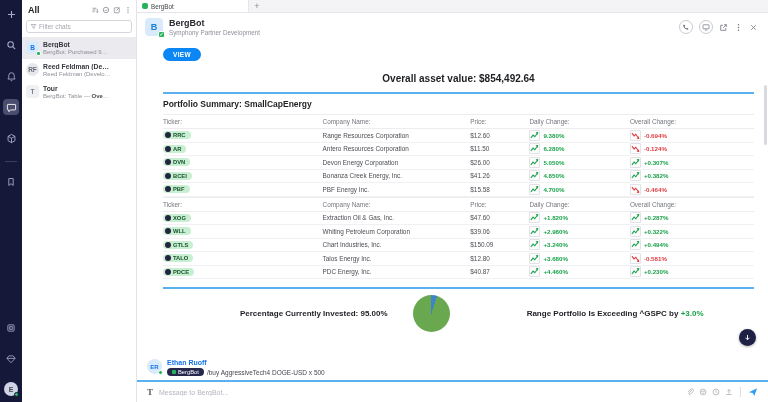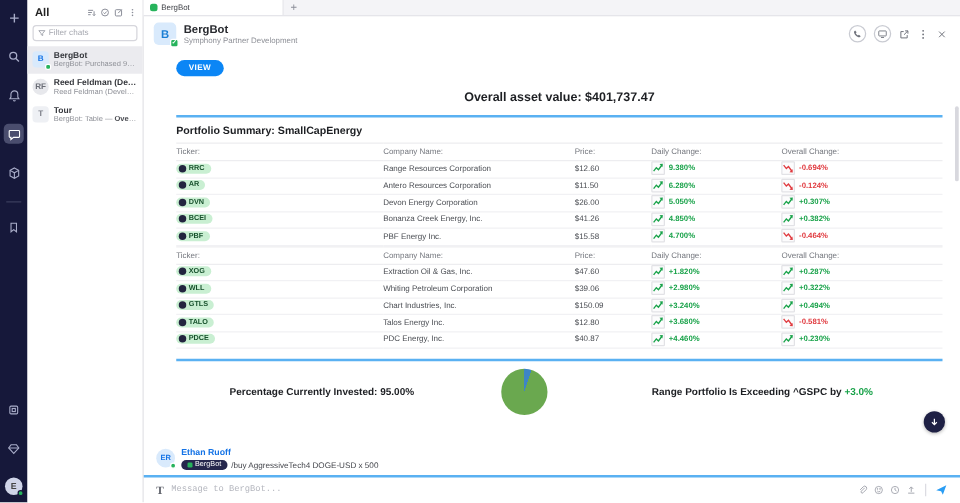--- a/index.html
+++ b/index.html
@@ -14,21 +14,21 @@
     color:#a9adc9; margin-bottom:15px; cursor:pointer; }
   .rail .ric.selected { background:#4a4d6e; border-radius:4px; color:#fff; }
   .rail .spacer { flex:1; }
   .rail .divider { width:12px; border-top:1px solid #3a3d5c; margin-bottom:12px; }
   .rail .avatar-sm { width:14px; height:14px; border-radius:50%; background:#cfd4e8; position:relative;
     display:flex; align-items:center; justify-content:center; font-size:7px; color:#444; font-weight:bold; }
   .rail .avatar-sm .st { position:absolute; right:-1px; bottom:-1px; width:5px; height:5px;
     border-radius:50%; background:#27b35c; border:1px solid #16183a; }
 
   
-  .chatlist { width:93px; height:100%; background:#fff; border-right:1px solid #e3e3e8;
+  .chatlist { width:115px; height:100%; background:#fff; border-right:1px solid #e3e3e8;
     flex-shrink:0; display:flex; flex-direction:column; }
   .cl-head { display:flex; align-items:center; padding:5px 4px 3px 6px; }
   .cl-title { font-size:9px; font-weight:bold; color:#222; flex:1; }
   .cl-icons { display:flex; gap:3px; color:#8b8e99; align-items:center; }
   .cl-icons span { display:flex; }
   .filter { margin:2px 4px 4px 4px; height:13px; border:1px solid #d6d6dc; border-radius:3px;
     display:flex; align-items:center; padding:0 3px; gap:2px; background:#fff; }
   .filter input { border:none; outline:none; width:100%; font-size:6.5px; color:#555;
     font-family:"Liberation Sans",sans-serif; }
   .filter input::placeholder { color:#a5a7af; }
@@ -95,21 +95,21 @@
   .pill .pdot { width:6px; height:6px; border-radius:50%; background:#23253f; display:inline-block; }
   .pill .ptxt { font-size:5.8px; font-weight:bold; color:#17512c; }
   .chg { display:inline-flex; align-items:center; gap:3px; }
   .chg .ic { width:11px; height:11px; border:1px solid #e2e2e6; background:#fcfcfd; border-radius:1px;
     display:inline-flex; align-items:center; justify-content:center; }
   .chg .pct { font-size:6.2px; font-weight:bold; }
   .chg[data-dir="up"]   { color:#18a249; }
   .chg[data-dir="down"] { color:#e03a3f; }
 
   .bottom-row { display:flex; align-items:center; margin:6px 0 4px 0; }
-  .b-left { width:38%; text-align:center; font-size:8px; font-weight:bold; color:#1d1f23; }
+  .b-left { width:38%; text-align:right; font-size:8px; font-weight:bold; color:#1d1f23; }
   .b-pie { width:15%; display:flex; justify-content:center; }
   .pie { width:37px; height:37px; border-radius:50%; }
   .b-right { flex:1; text-align:center; font-size:8px; font-weight:bold; color:#1d1f23; }
   .exc-val { color:#18a249; }
 
   .lastmsg { margin:auto 14px 4px 10px; display:flex; gap:5px; }
   .eava { width:15px; height:15px; border-radius:50%; background:#d9eafc; color:#1473e6; font-size:6px;
     font-weight:bold; display:flex; align-items:center; justify-content:center; position:relative; flex-shrink:0; }
   .eava .st { position:absolute; right:-1px; bottom:-1px; width:5px; height:5px; border-radius:50%;
     background:#27b35c; border:1px solid #fff; }
@@ -121,21 +121,21 @@
   .cmdtxt { font-size:6.5px; color:#45474d; }
 
   .jumpbtn { position:absolute; right:12px; bottom:34px; width:17px; height:17px; border-radius:50%;
     background:#1e2044; color:#fff; display:flex; align-items:center; justify-content:center;
     cursor:pointer; box-shadow:0 1px 3px rgba(0,0,0,.3); }
 
   .composer { border-top:2px solid #5ab1f2; height:22px; display:flex; align-items:center;
     padding:0 10px; gap:6px; flex-shrink:0; }
   .fmt-t { font-size:9px; font-weight:bold; color:#5a5d66; cursor:pointer; font-family:"Liberation Serif",serif; }
   .composer input { flex:1; border:none; outline:none; font-size:7px; color:#444;
-    font-family:Liberation Mono, monospace; }
+    font-family:Liberation Sans, sans-serif; }
   .composer input::placeholder { color:#b4b6be; }
   .cicons { display:flex; align-items:center; gap:5px; color:#9a9da6; }
   .cicons .vd { width:1px; height:10px; background:#dcdce2; margin:0 2px; }
   .send { color:#2a9df4; cursor:pointer; display:flex; }
 
   .scrollthumb { position:absolute; right:1px; top:44px; width:3px; height:60px; background:#d8d8de;
     border-radius:2px; }
   svg { display:block; }
 </style>
 </head>
@@ -315,21 +315,21 @@
       </div>
     </div>
 
     <div class="content">
       <div class="viewrow">
         <button class="viewbtn">VIEW</button>
       </div>
 
       <div class="report">
         <div class="asset-row">
-          <div>Overall asset value: $401,737.47</div>
+          <div>Overall asset value: $854,492.64</div>
         </div>
         <div class="bluediv"></div>
         <div class="sum-title">Portfolio Summary: SmallCapEnergy</div>
 
         <table class="rtable">
           <colgroup>
               <col class="col-ticker">
               <col class="col-company">
               <col class="col-price">
               <col class="col-daily">

